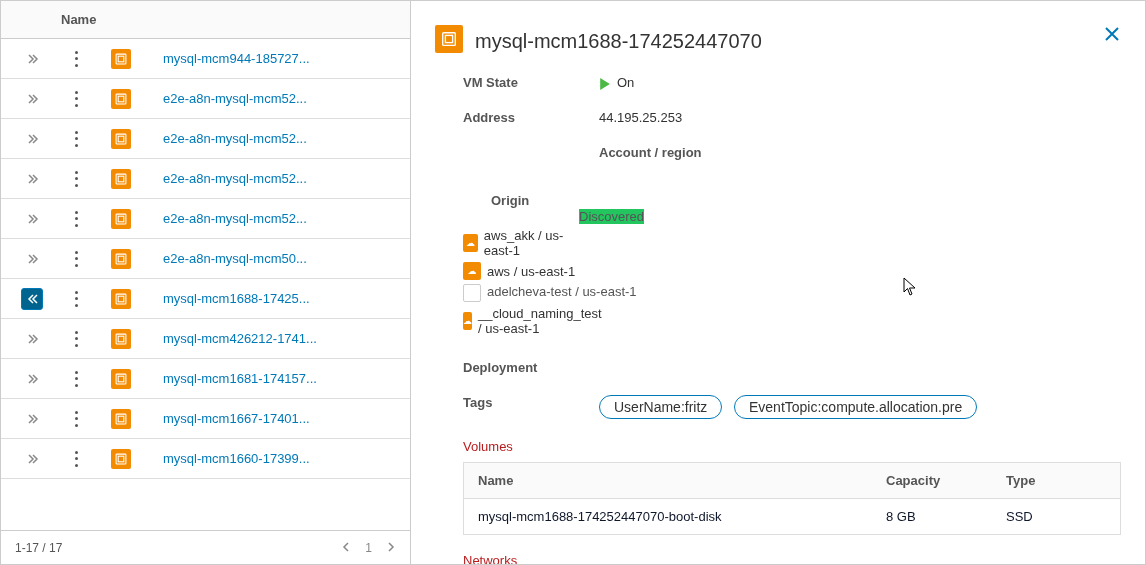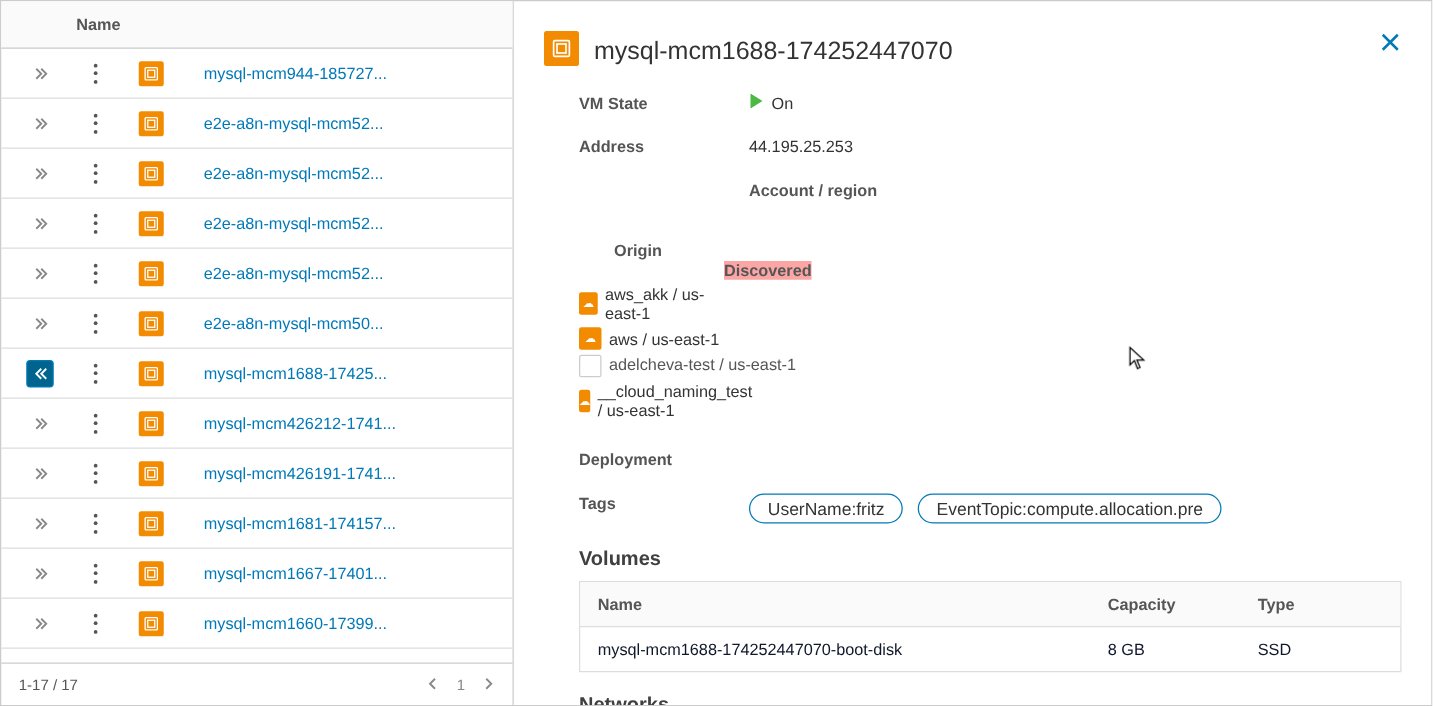--- a/index.html
+++ b/index.html
@@ -30,32 +30,32 @@
   .detail-header { display: flex; align-items: flex-end; gap: 12px; margin-bottom: 22px; }
   .detail-icon { width: 28px; height: 28px; background: #f38b00; display: flex; align-items: center; justify-content: center; border-radius: 2px; }
   .detail-icon svg { width: 18px; height: 18px; stroke: #fff; stroke-width: 1.5; fill: none; }
   .detail-title { font-size: 20px; color: #333; font-weight: 400; }
   .close-btn { position: absolute; top: 24px; right: 24px; cursor: pointer; color: #0079b8; }
   .close-btn svg { width: 18px; height: 18px; }
 
   .fields { display: grid; grid-template-columns: 116px 1fr; row-gap: 18px; column-gap: 20px; padding-left: 28px; margin-bottom: 20px; font-size: 13px; gap: 20px; }
   .field-label { color: #555; font-weight: 600; }
   .field-value { color: #333; }
-  .state-on { display: flex; align-items: flex-start; gap: 6px; }
+  .state-on { display: flex; align-items: flex-end; gap: 6px; }
   .state-on svg { width: 12px; height: 12px; fill: #4cb944; }
   .acct { display: flex; align-items: center; gap: 6px; margin-bottom: 4px; }
   .acct-icon { width: 18px; height: 18px; border-radius: 2px; display: flex; align-items: center; justify-content: center; font-size: 9px; color: #fff; }
   .acct-icon.aws { background: #f38b00; }
   .acct-icon.disc { background: #fff; border:1px solid #ccc; font-size:10px;}
   .origin-disc { color: #555; position: relative; }
   .origin-disc .over { position: absolute; left:0; top:0; white-space:nowrap; }
   
   .tag-pill { display: inline-block; border: 1px solid #0079b8; color: #333; font-size: 14px; padding: 3px 14px; border-radius: 12px; margin-right: 8px; }
 
-  .section-title { font-weight: 700; color: #404040; margin: 10px 0 8px 28px; font-size: 16px; }
+  .section-title { font-weight: 400; color: #b91c1c; margin: 10px 0 8px 28px; font-size: 13px; }
   .table { margin-left: 28px; margin-right: 0; border: 1px solid #ddd; margin-bottom: 18px; font-size: 13px; }
   .thead, .trow { display: grid; align-items: center; padding: 10px 14px; }
   .thead { background: #fafafa; font-weight: 600; color: #555; border-bottom: 1px solid #ddd; }
   .vol-grid .thead, .vol-grid .trow { grid-template-columns: 1fr 120px 100px; }
   .net-grid .thead, .net-grid .trow { grid-template-columns: 290px 180px 1fr; }
   .trow { color: #0f172a; }
 
   
   .cursor { position: absolute; left: 902px; top: 276px; pointer-events: none; }
   .cursor svg { width: 14px; height: 20px; }
@@ -212,39 +212,20 @@
             <span></span>
             <span></span>
           </div>
           <div class="row-icon">
             <svg viewBox="0 0 20 20">
               <rect x="3" y="3" width="14" height="14" rx="1"></rect>
               <rect x="6" y="6" width="8" height="8"></rect>
             </svg>
           </div>
           <a class="row-name">mysql-mcm426212-1741...</a>
-        </div>
-        <div class="row">
-          <div class="expander">
-            <svg viewBox="0 0 14 14">
-              <path d="M4 3 L8 7 L4 11 M8 3 L12 7 L8 11" fill="none" stroke="currentColor" stroke-width="1.5"></path>
-            </svg>
-          </div>
-          <div class="kebab">
-            <span></span>
-            <span></span>
-            <span></span>
-          </div>
-          <div class="row-icon">
-            <svg viewBox="0 0 20 20">
-              <rect x="3" y="3" width="14" height="14" rx="1"></rect>
-              <rect x="6" y="6" width="8" height="8"></rect>
-            </svg>
-          </div>
-          <a class="row-name">mysql-mcm426191-1741...</a>
         </div>
         <div class="row">
           <div class="expander">
             <svg viewBox="0 0 14 14">
               <path d="M4 3 L8 7 L4 11 M8 3 L12 7 L8 11" fill="none" stroke="currentColor" stroke-width="1.5"></path>
             </svg>
           </div>
           <div class="kebab">
             <span></span>
             <span></span>
@@ -365,21 +346,21 @@
       <div class="field-label">Deployment</div>
       <div class="field-value"></div>
 
       <div class="field-label">Tags</div>
       <div class="field-value">
         <span class="tag-pill">UserName:fritz</span>
         <span class="tag-pill">EventTopic:compute.allocation.pre</span>
       </div>
     </div>
 
-    <div style="position:absolute; left:168px; top:208px; background:#fca5a5;font-weight:bold;">
+    <div style="position:absolute; left:168px; top:208px; background:#22c55e;">
       <span style="color:#555;">Discovered</span>
     </div>
 
     <div class="section-title">Volumes</div>
     <div class="table vol-grid">
       <div class="thead">
         <div>Name</div>
         <div>Capacity</div>
         <div>Type</div>
       </div>

